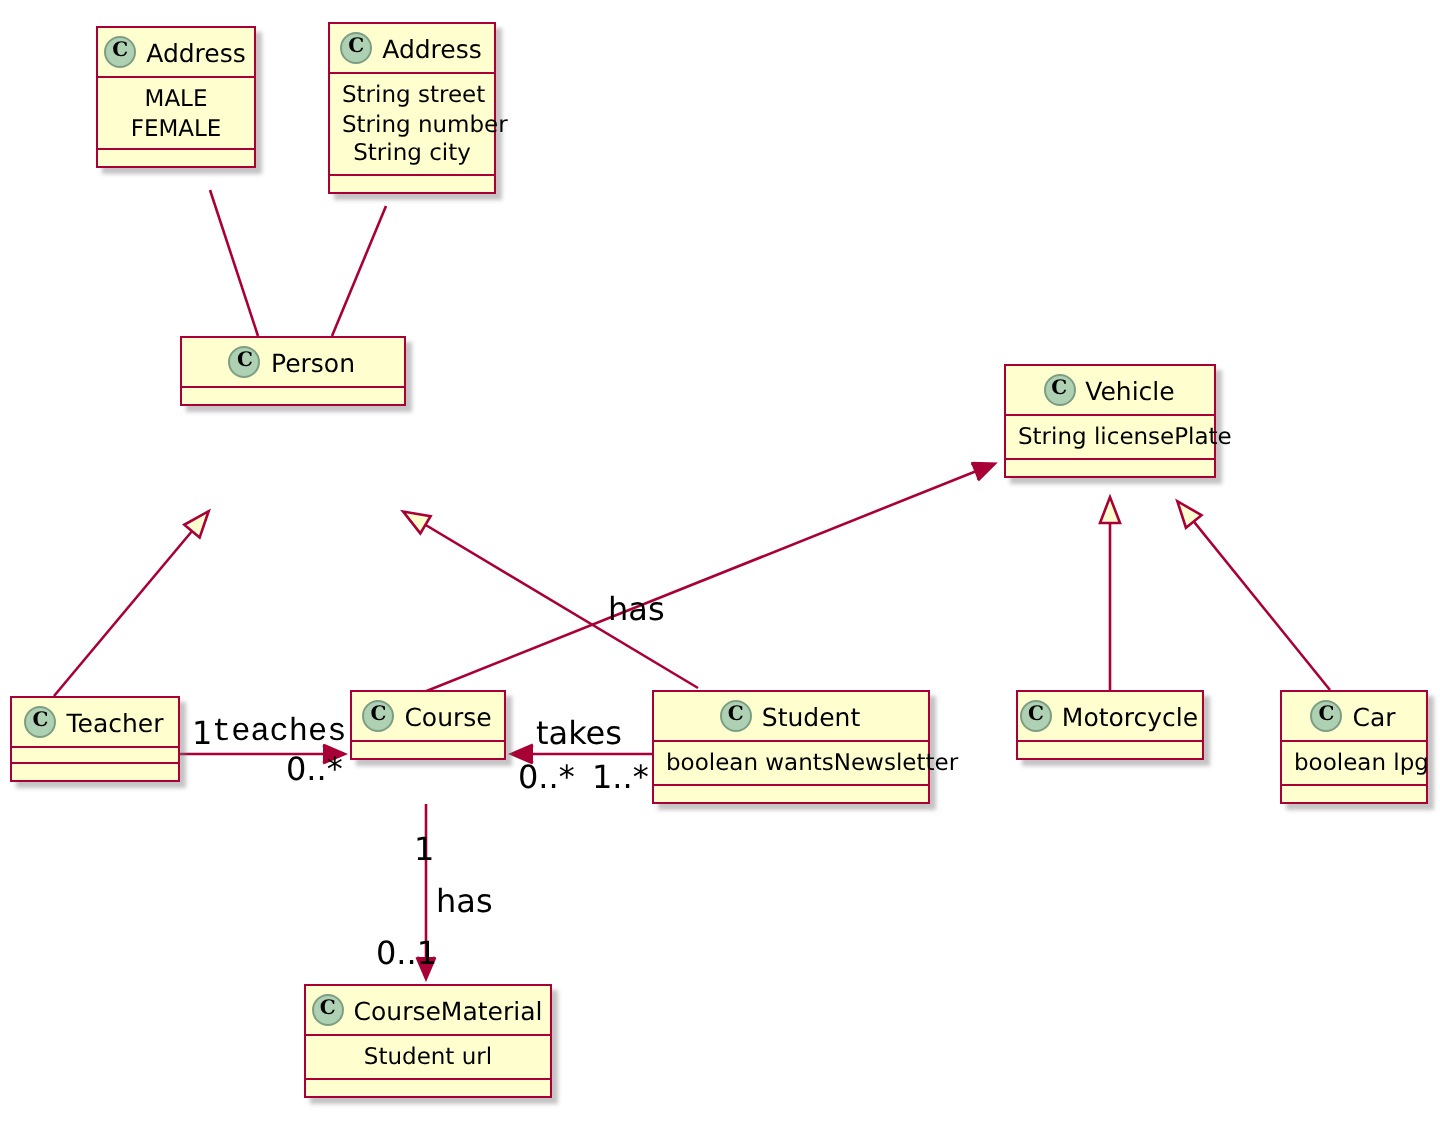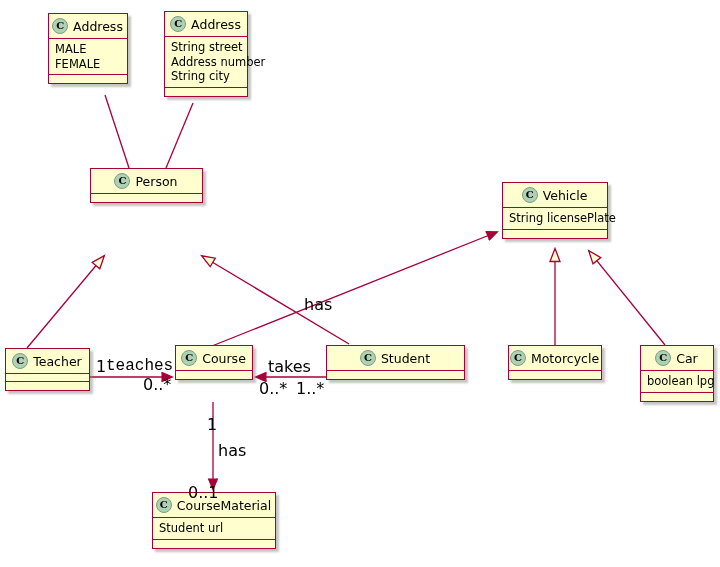--- a/index.html
+++ b/index.html
@@ -67,20 +67,21 @@
   .class-attrs.empty {
     padding: 0;
     height: 7px;
     min-height: 0;
   }
   .attr {
     font-size: 11.5px;
     line-height: 14.5px;
     color: #000000;
     white-space: nowrap;
+    text-align: center;
   }
   .class-methods {
     height: 8px;
   }
   .edge-label {
     position: absolute;
     font-size: 16px;
     color: #000000;
     white-space: nowrap;
     z-index: 6;
@@ -135,21 +136,21 @@
         </div>
         <div class="class-methods"></div>
       </div>
       <div class="uml-class" style="left: 164px; top: 11px; width: 84px;">
         <div class="class-header">
           <span class="class-icon" title="class-icon-C">C</span>
           <span class="class-name">Address</span>
         </div>
         <div class="class-attrs">
           <div class="attr">String street</div>
-          <div class="attr">Address number</div>
+          <div class="attr">String number</div>
           <div class="attr">String city</div>
         </div>
         <div class="class-methods"></div>
       </div>
       <div class="uml-class" style="left: 90px; top: 168px; width: 113px;">
         <div class="class-header">
           <span class="class-icon" title="class-icon-C">C</span>
           <span class="class-name">Person</span>
         </div>
         <div class="class-methods"></div>
@@ -176,20 +177,23 @@
         <div class="class-header">
           <span class="class-icon" title="class-icon-C">C</span>
           <span class="class-name">Course</span>
         </div>
         <div class="class-methods"></div>
       </div>
       <div class="uml-class" style="left: 326px; top: 345px; width: 139px;">
         <div class="class-header">
           <span class="class-icon" title="class-icon-C">C</span>
           <span class="class-name">Student</span>
+        </div>
+        <div class="class-attrs">
+          <div class="attr">boolean wantsNewsletter</div>
         </div>
         <div class="class-methods"></div>
       </div>
       <div class="uml-class" style="left: 508px; top: 345px; width: 94px;">
         <div class="class-header">
           <span class="class-icon" title="class-icon-C">C</span>
           <span class="class-name">Motorcycle</span>
         </div>
         <div class="class-methods"></div>
       </div>
@@ -217,16 +221,16 @@
   <div id="edge-label-layer">
       <div class="edge-label" style="left: 106px; top: 357px; font-family: Liberation Mono, monospace;">teaches</div>
       <div class="edge-label" style="left: 96px; top: 357px;">1</div>
       <div class="edge-label" style="left: 143px; top: 375px;">0..*</div>
       <div class="edge-label" style="left: 268px; top: 357px;">takes</div>
       <div class="edge-label" style="left: 259px; top: 379px;">0..*</div>
       <div class="edge-label" style="left: 296px; top: 379px;">1..*</div>
       <div class="edge-label" style="left: 304px; top: 295px;">has</div>
       <div class="edge-label" style="left: 207px; top: 415px;">1</div>
       <div class="edge-label" style="left: 218px; top: 441px;">has</div>
-      <div class="edge-label" style="left: 188px; top: 483px;">0..1</div>
+      <div class="edge-label" style="left: 188px; top: 467px;">0..1</div>
     </div>
 
 </div>
 
 </body></html>

